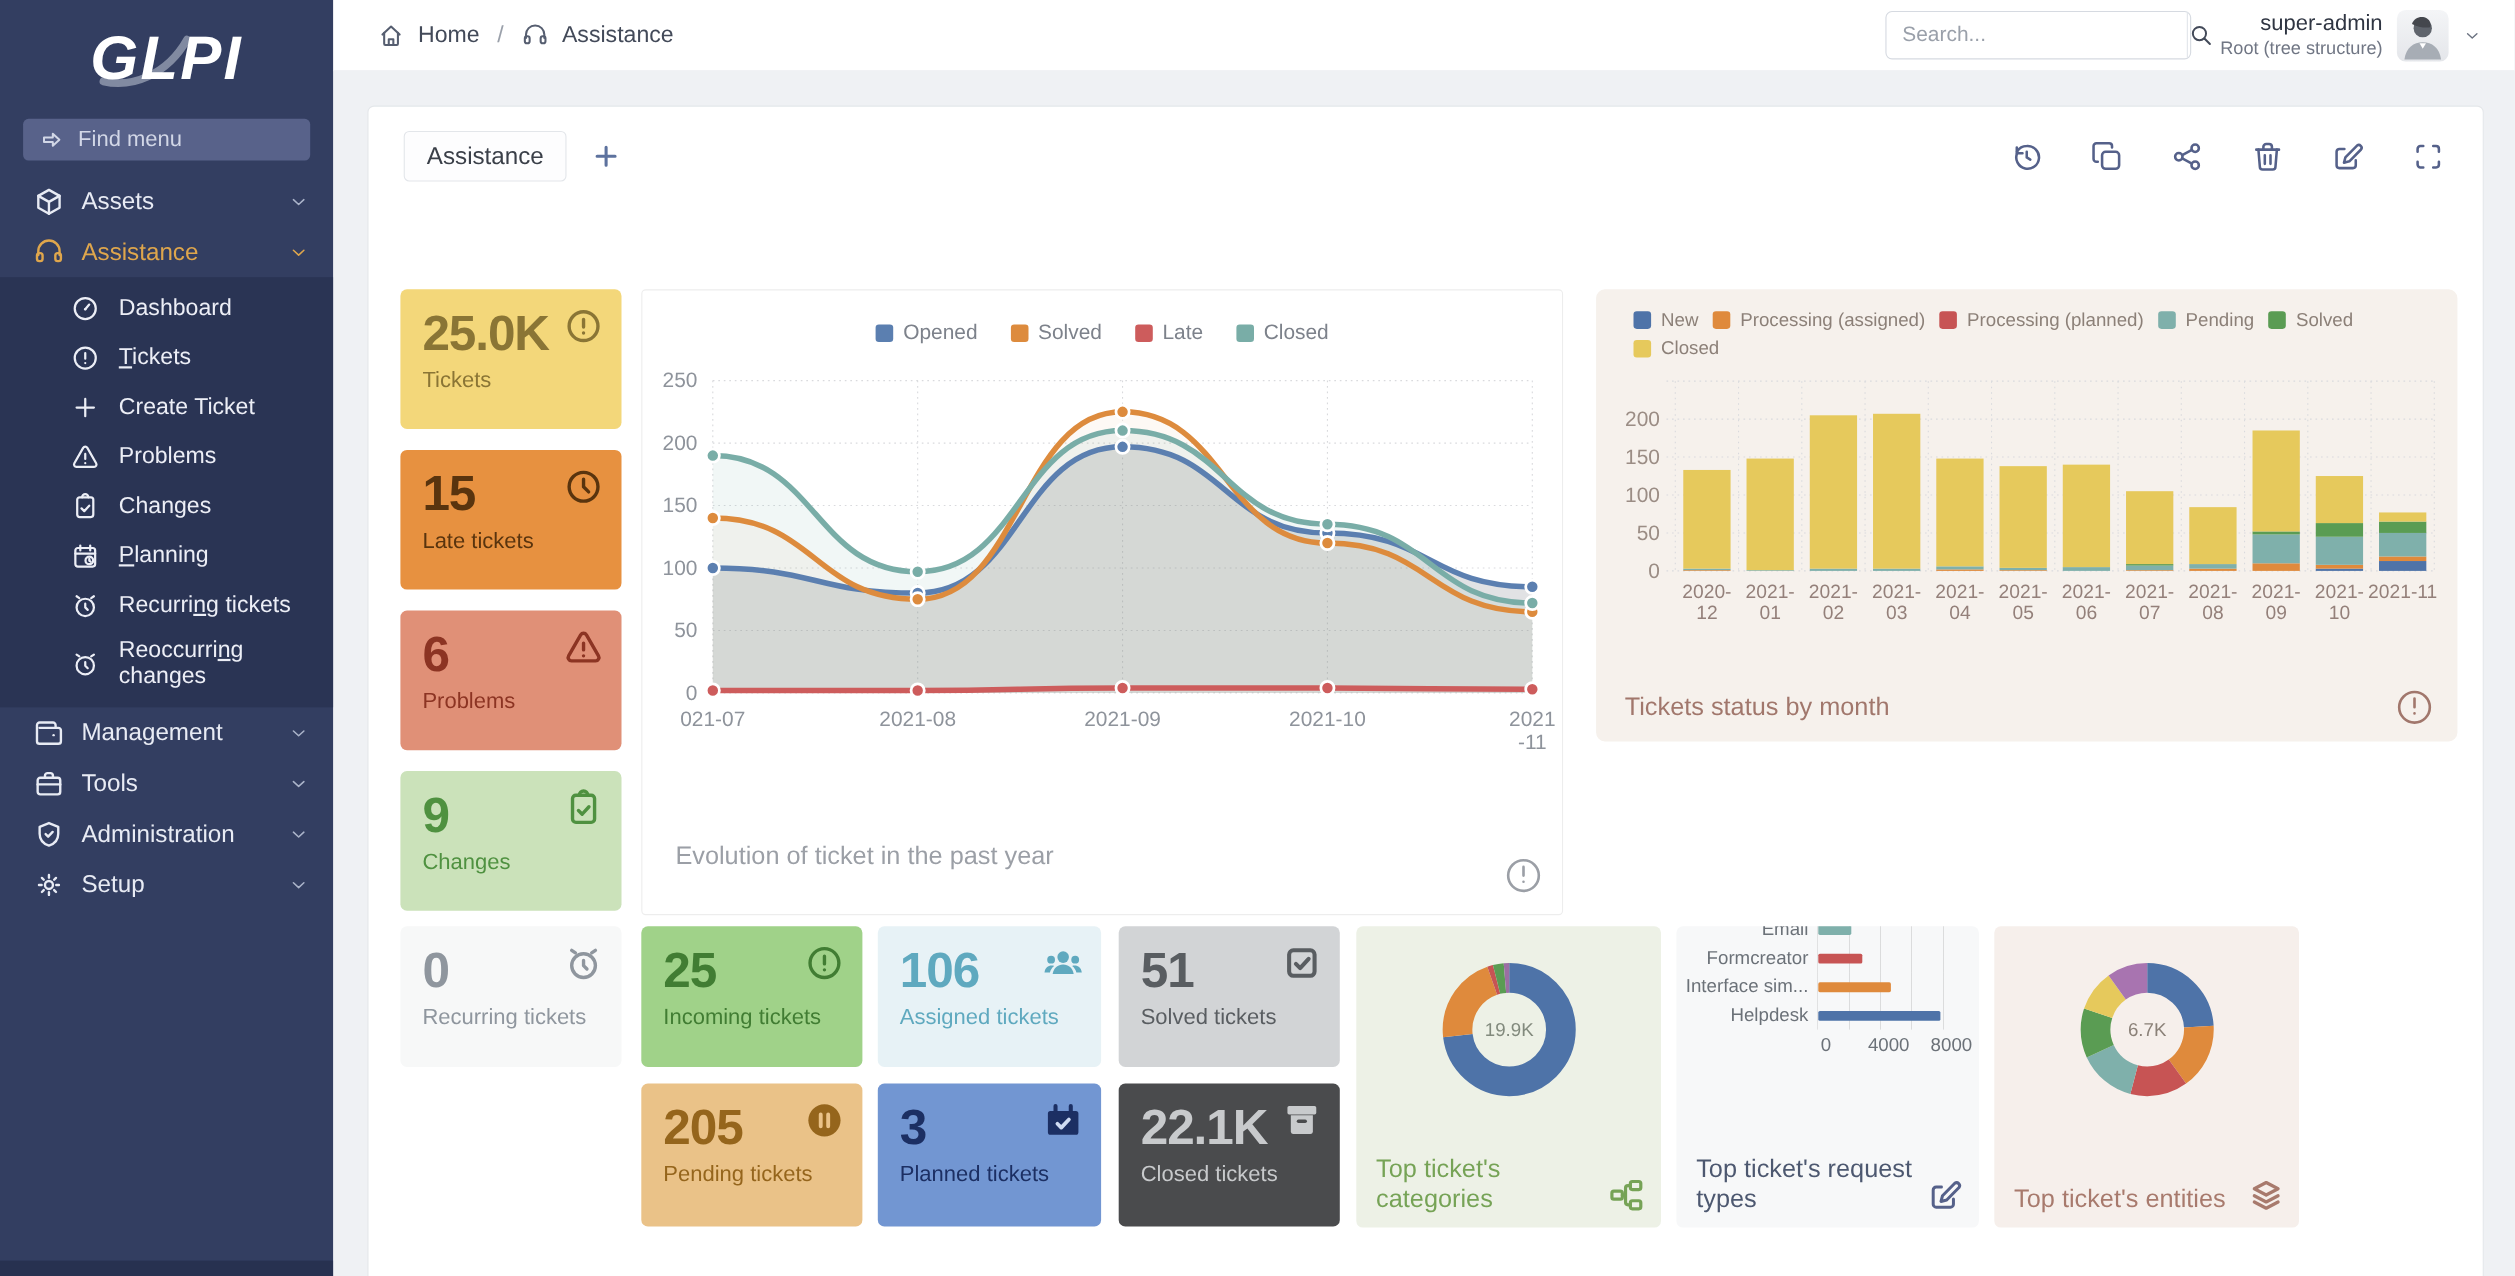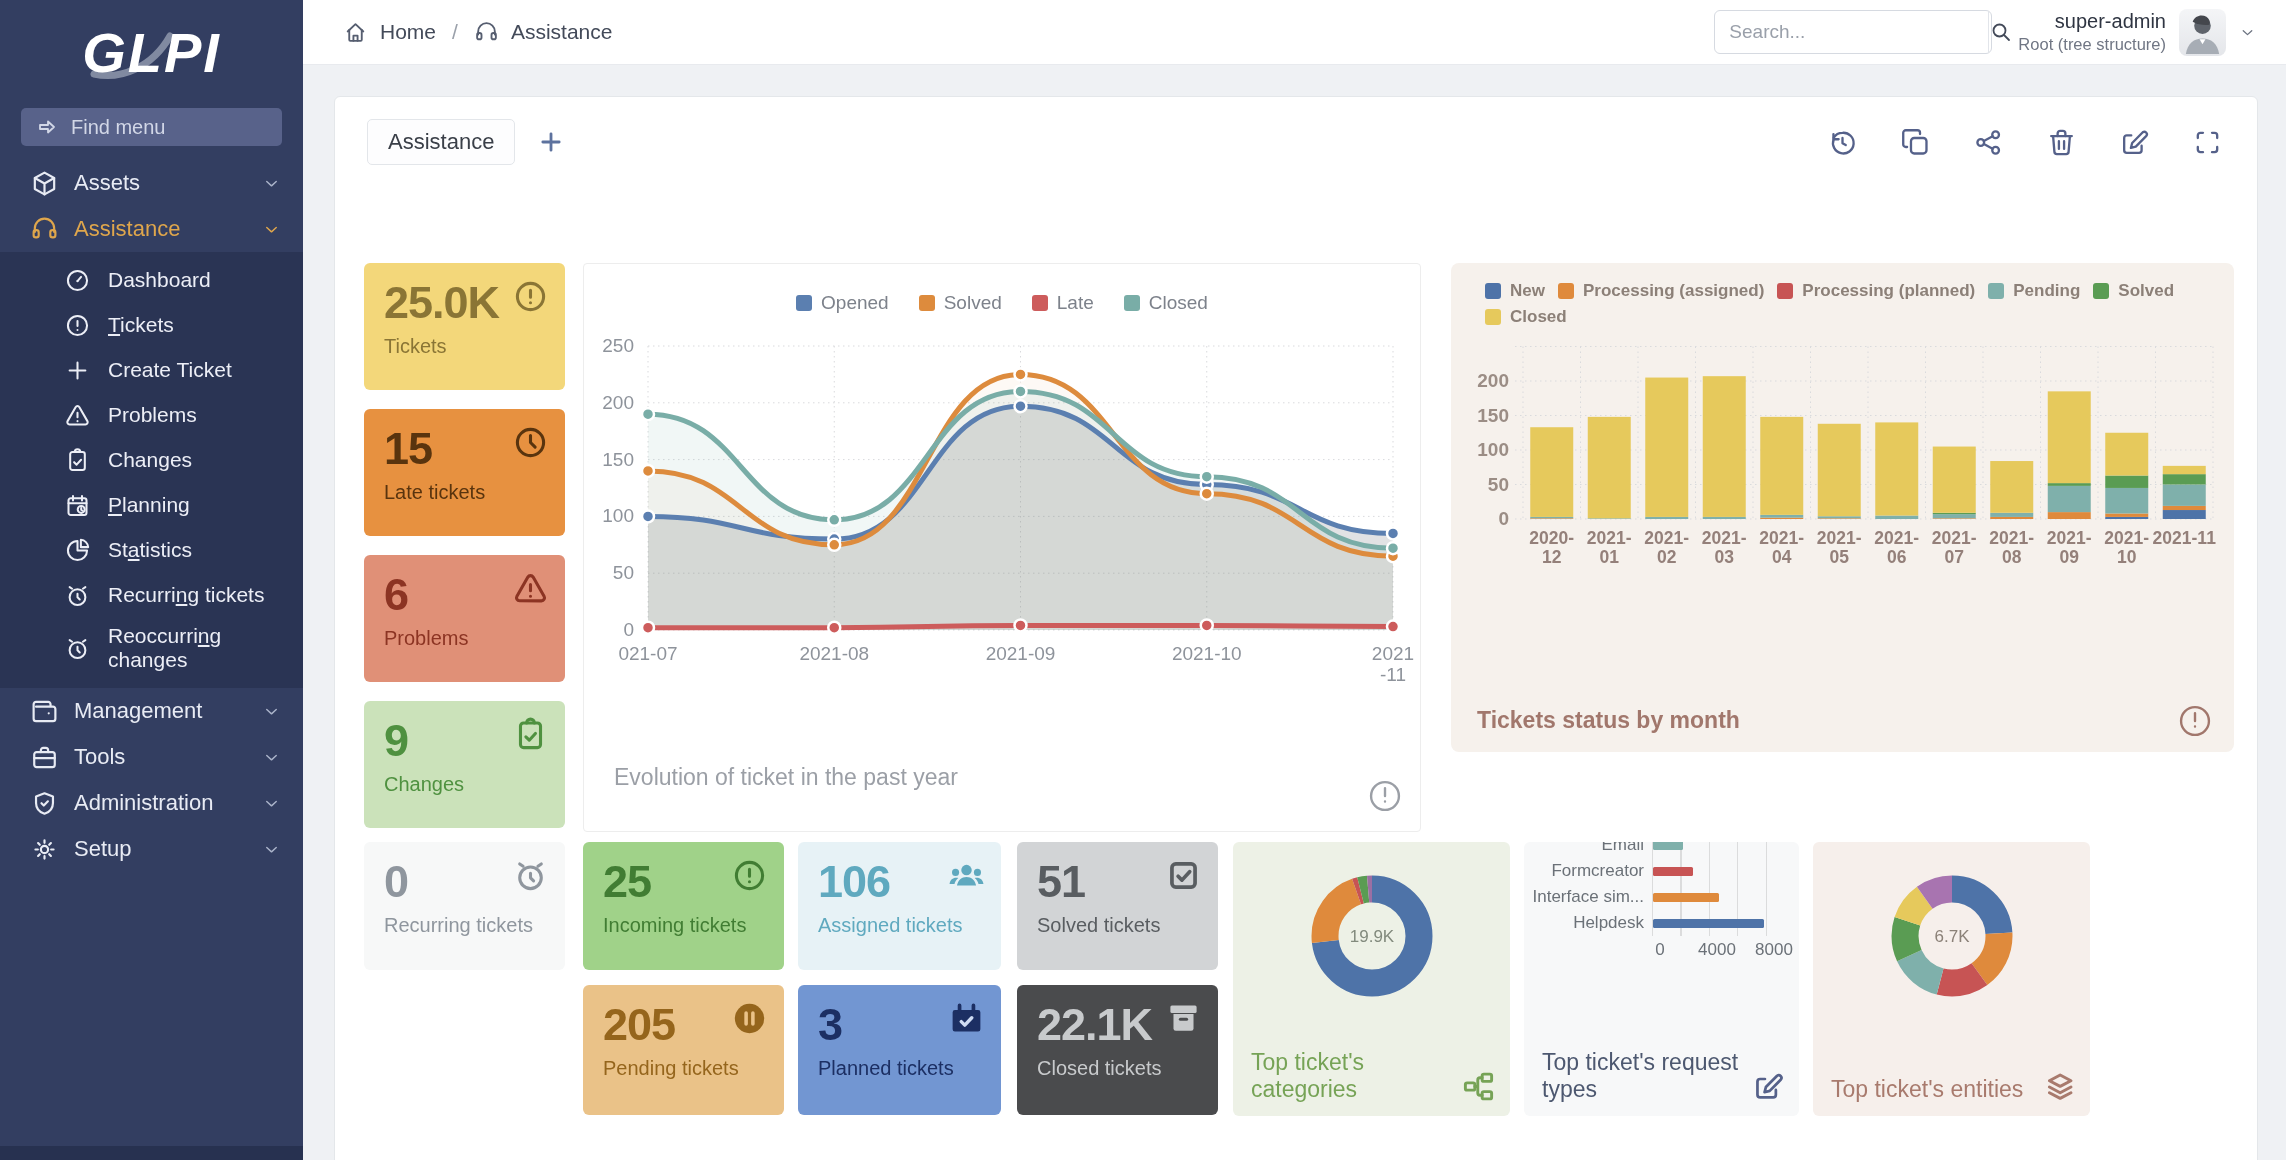--- a/index.html
+++ b/index.html
@@ -85,21 +85,21 @@
   #evolution-legend { position:absolute; left:0; right:0; top:28px; }
   .lg-item { display:inline-flex; align-items:center; gap:9px; white-space:nowrap; }
   .lg-chip { width:16px; height:16px; border-radius:3px; display:inline-block; }
   #evolution-chart { position:absolute; left:4px; top:66px; width:830px; height:368px; }
   .gd { stroke:#d9dadd; stroke-width:1; stroke-dasharray:1.5 3.5; }
   .yl { font-size:19px; fill:#8e939b; }
   .xl { font-size:19px; fill:#8e939b; }
   .chart-title { position:absolute; left:30px; bottom:40px; font-size:23px; color:#9b9fa6; }
   .info-ico { position:absolute; right:16px; bottom:16px; width:38px; height:38px; color:#9b9fa6; }
 
-  #bar-card { position:absolute; left:1116px; top:166px; width:783px; height:489px; background:#f6f1ec; border-radius:8px;font-weight:bold; }
+  #bar-card { position:absolute; left:1116px; top:166px; width:783px; height:411px; background:#f6f1ec; border-radius:8px; }
   #status-legend { position:absolute; left:34px; top:18px; width:714px; justify-content:flex-start; flex-wrap:wrap; column-gap:13px; row-gap:6px; font-size:17px; color:#8c8078; }
   #status-chart { position:absolute; left:0; top:80px; width:783px; height:240px; }
   .yl2 { font-size:19px; fill:#9b8d85; }
   .xl2 { font-size:17.5px; fill:#94807a; }
   #bar-card .chart-title { color:#a1776c; bottom:18px; left:26px; }
   #bar-card .info-ico { color:#a1776c; right:20px; bottom:12px; }
 
   
   .mini-card { position:absolute; border-radius:6px; overflow:hidden; }
   .mini-title-row { position:absolute; left:18px; right:14px; bottom:12px; display:flex; align-items:flex-end; justify-content:space-between; }
@@ -224,29 +224,20 @@
       <div class="subnav-item">
         <span class="si nav-ico">
           <svg viewBox="0 0 24 24">
               <rect x="4" y="5.5" width="16" height="15" rx="2"></rect>
               <path d="M8 3.5v4M16 3.5v4M4 10h16"></path>
               <circle cx="15.3" cy="15.5" r="3.1"></circle>
               <path d="M15.3 14.2v1.5l1.1.9"></path>
             </svg>
         </span>
         <span class="nav-label"><u>P</u>lanning</span>
-      </div>
-      <div class="subnav-item">
-        <span class="si nav-ico">
-          <svg viewBox="0 0 24 24">
-              <path d="M12 3.5a8.5 8.5 0 1 0 8.5 8.5H12z"></path>
-              <path d="M15 2.5a7 7 0 0 1 6.5 6.5H15z"></path>
-            </svg>
-        </span>
-        <span class="nav-label">St<u>a</u>tistics</span>
       </div>
       <div class="subnav-item">
         <span class="si nav-ico">
           <svg viewBox="0 0 24 24">
               <circle cx="12" cy="13.5" r="7"></circle>
               <path d="M12 10.5v3l2 2M5 4.5L7.2 6M19 4.5L16.8 6"></path>
             </svg>
         </span>
         <span class="nav-label">Recurri<u>n</u>g tickets</span>
       </div>

